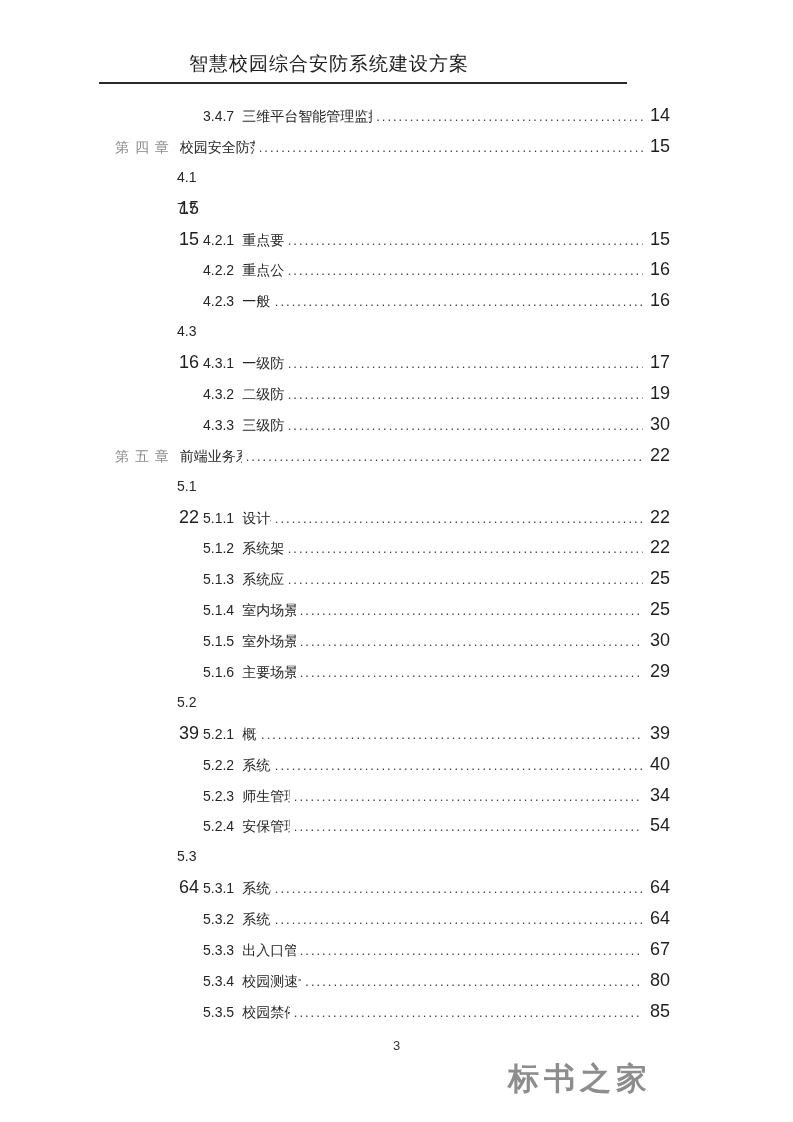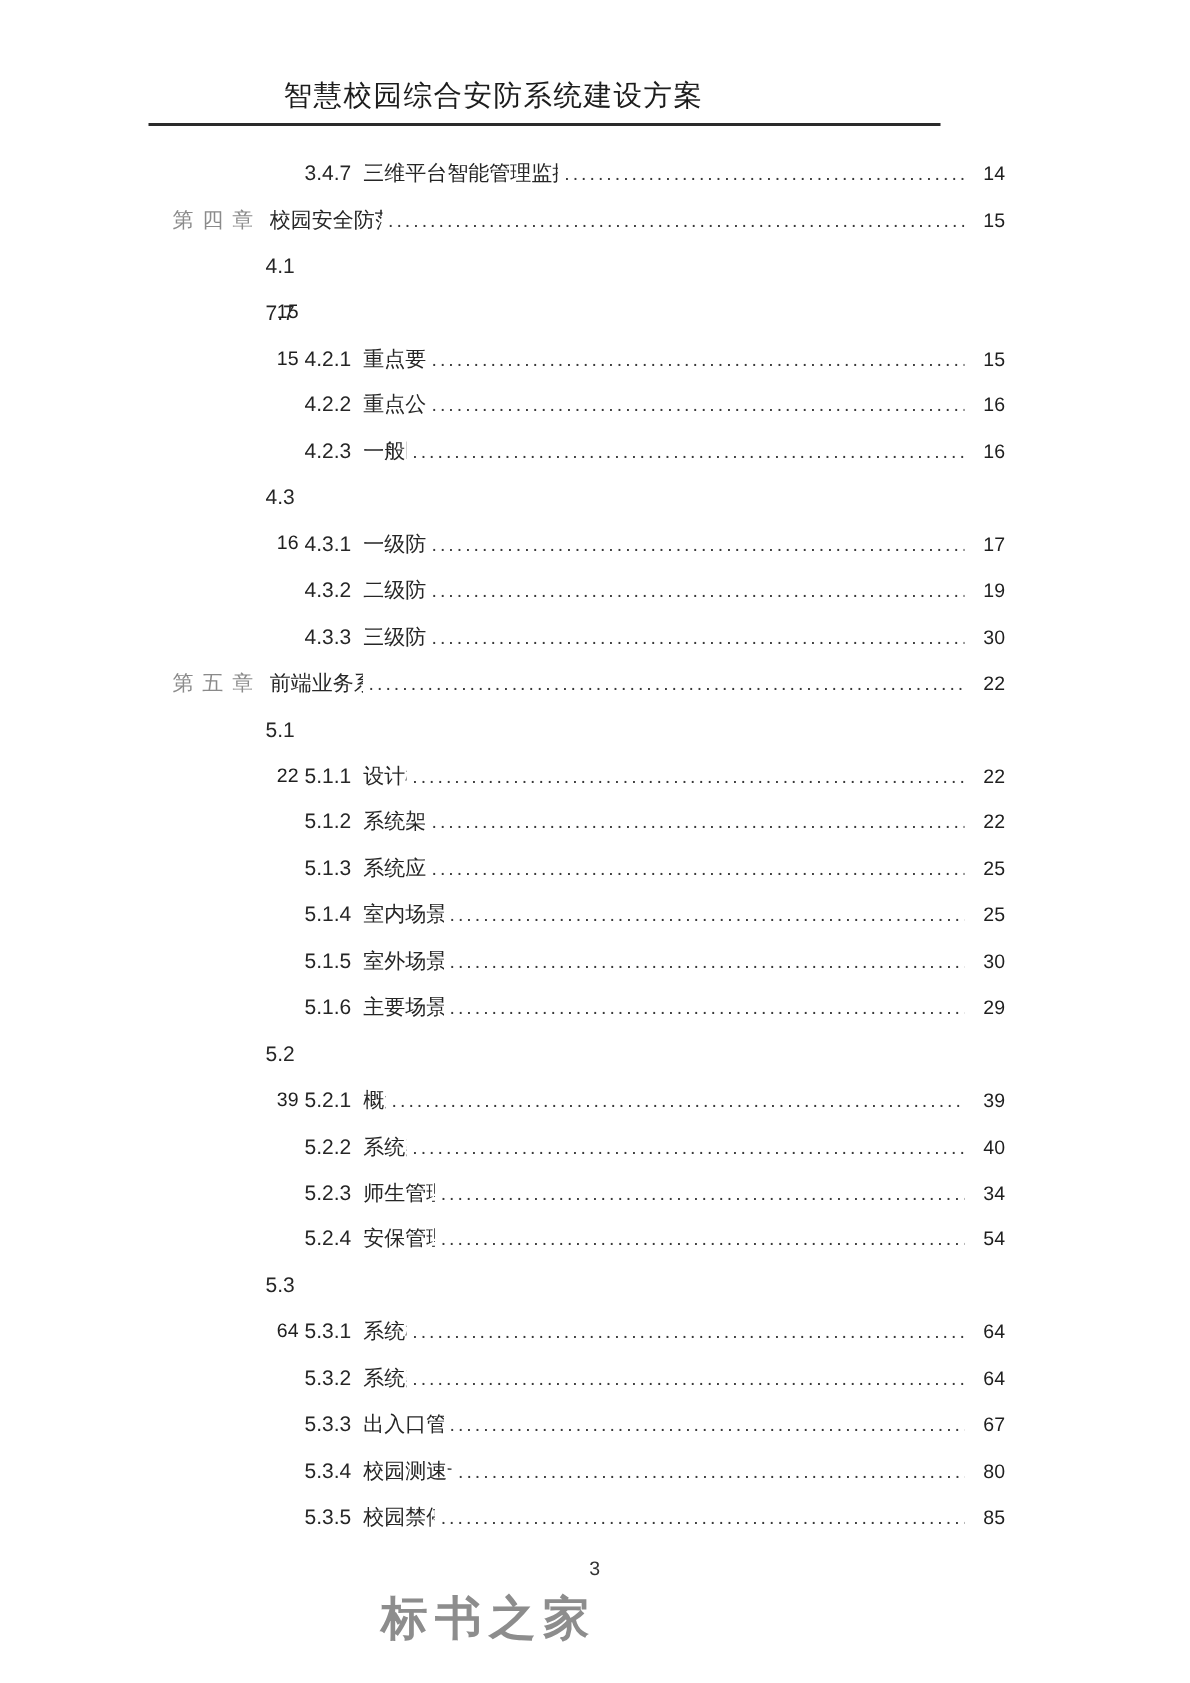--- a/index.html
+++ b/index.html
@@ -70,40 +70,40 @@
     letter-spacing: 2px;
     min-width: 10px;
   }
   .leader::after {
     content: "................................................................................................................................";
   }
   .pg {
     flex: 0 0 auto;
     min-width: 22px;
     text-align: right;
-    font-size: 13px;
+    font-size: 18px;
     color: #1f1f1f;
   }
 
   
   .page-num {
     position: absolute;
     top: 1038px;
     left: 0;
     width: 793px;
     text-align: center;
     font-size: 13px;
     color: #333333;
   }
   .wm {
     position: absolute;
     top: 1058px;
     left: 0;
     width: 652px;
-    text-align: center;
+    text-align: right;
   }
   .wm-logo {
     font-size: 31px;
     font-weight: bold;
     letter-spacing: 5px;
     color: #8d8d8d;
   }
   .wm-url {
     margin-top: 1px;
     font-size: 14px;

